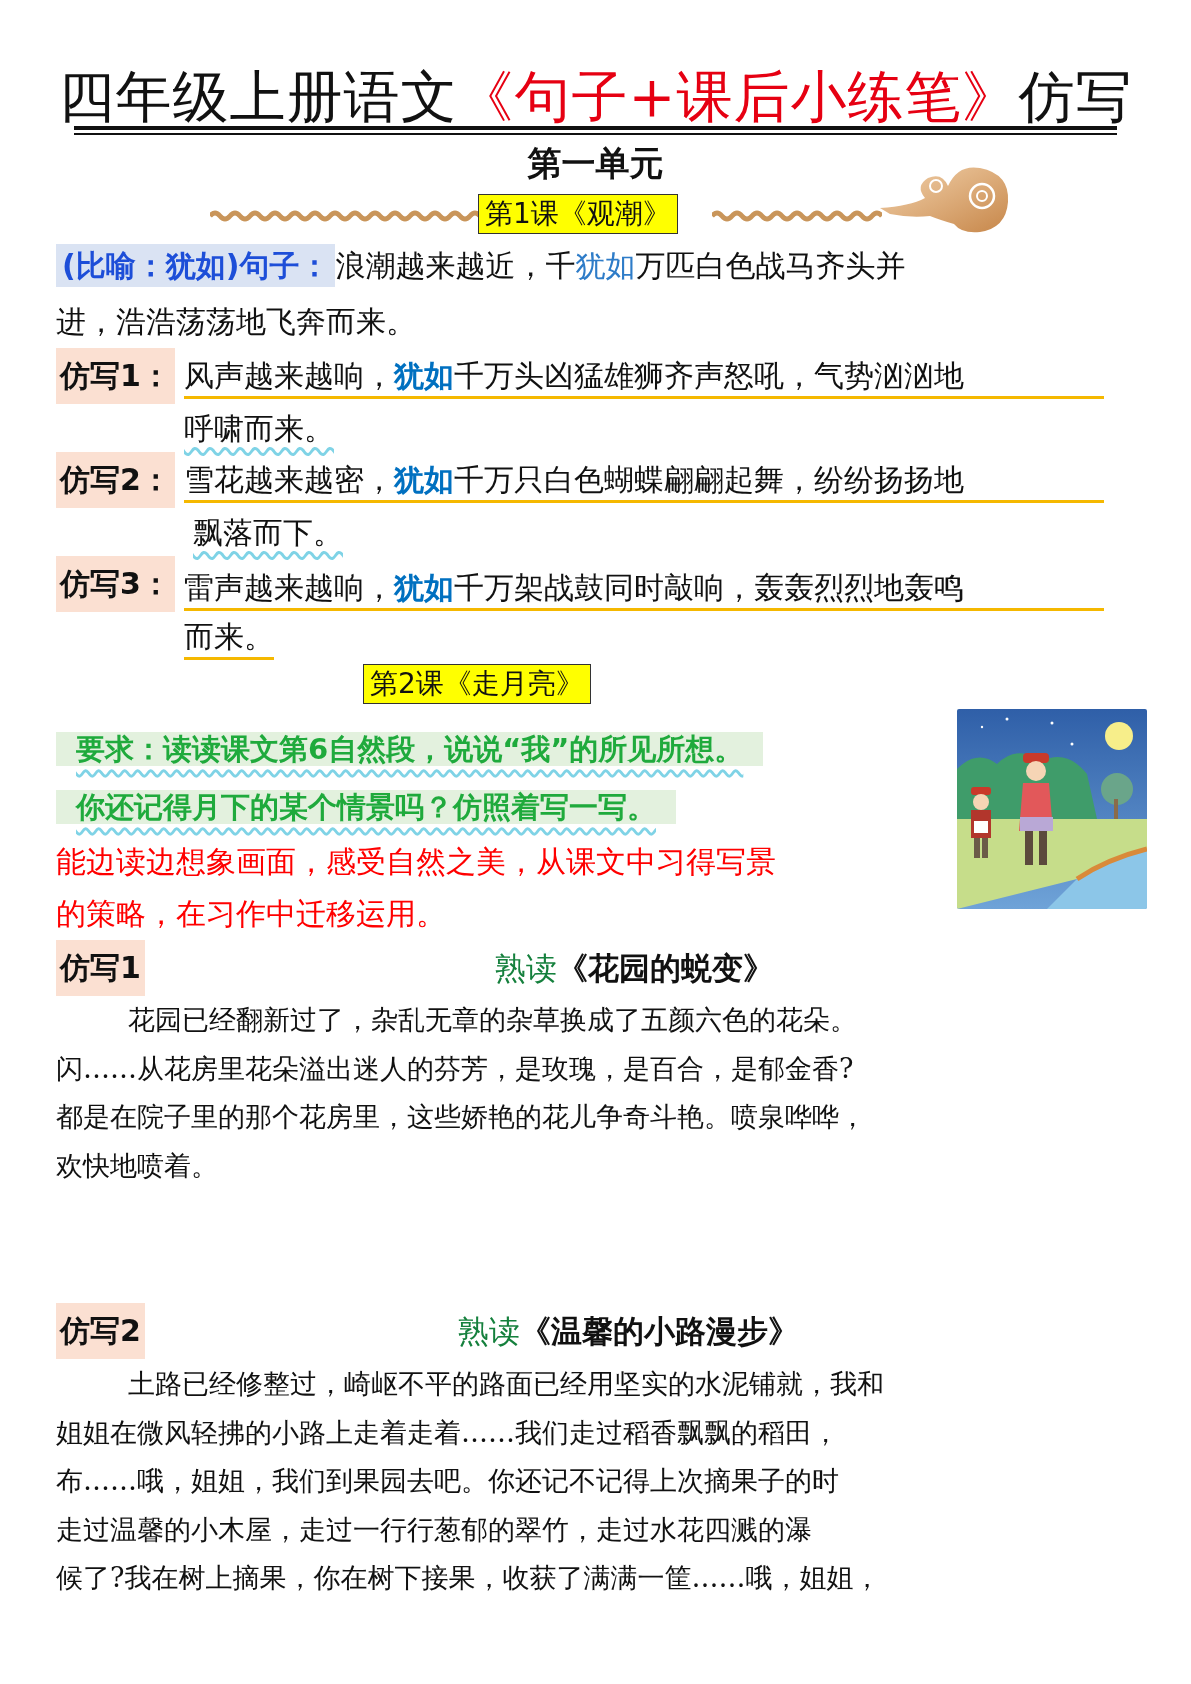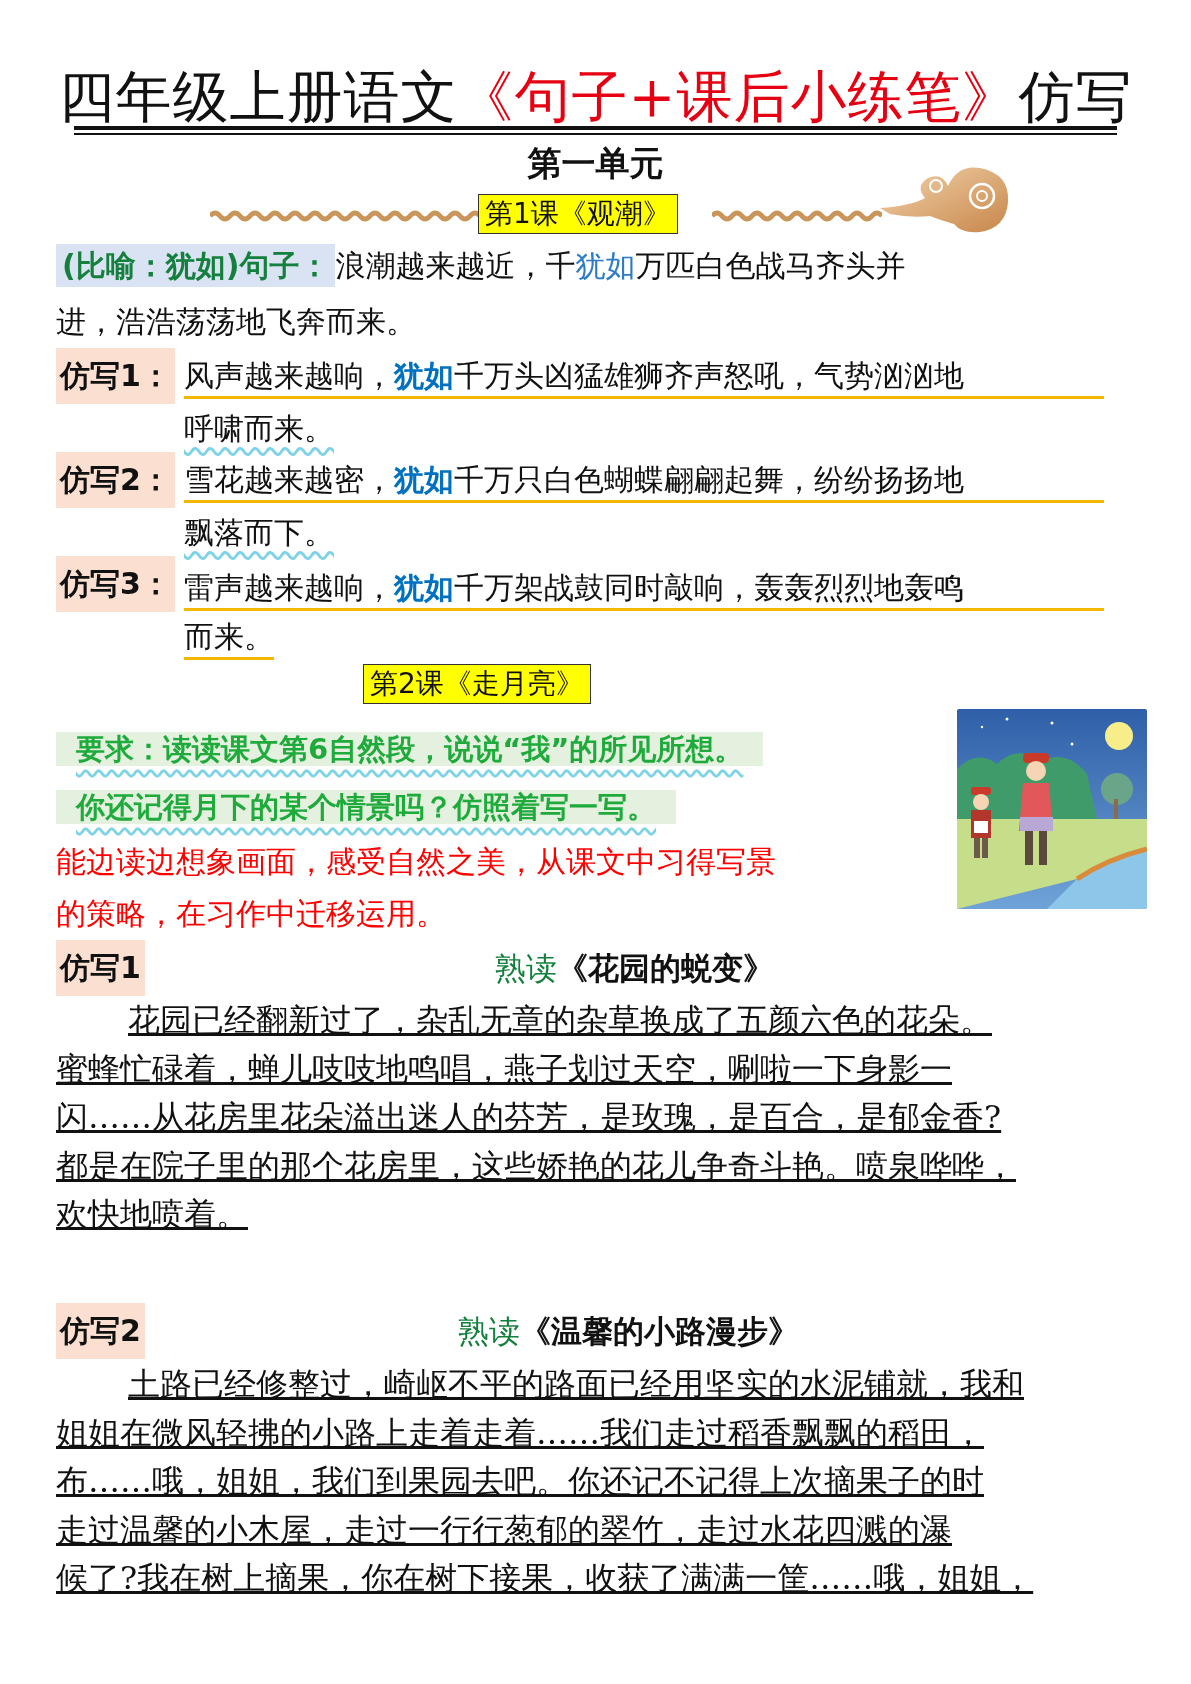--- a/index.html
+++ b/index.html
@@ -19,36 +19,36 @@
           font-weight: bold; font-family: "DejaVu Sans", sans-serif; }
 
   
   .wave { top: 210px; height: 12px; }
   .cloud { left: 870px; top: 158px; width: 150px; height: 80px; }
 
   .lesson { background: #ffff00; border: 1px solid #333; font-size: 28px; line-height: 38px;
             padding: 0 6px; font-family: "DejaVu Sans", sans-serif; white-space: nowrap; }
 
   .line { font-size: 30px; line-height: 40px; white-space: nowrap; }
-  .tag-blue { background: #dae3f3; color: #15803d; font-weight: bold; font-family: "DejaVu Sans", sans-serif;
+  .tag-blue { background: #dae3f3; color: #1d4ed8; font-weight: bold; font-family: "DejaVu Sans", sans-serif;
               padding: 4px 6px; }
   .tag-peach { background: #fbe0d2; font-weight: bold; font-family: "DejaVu Sans", sans-serif;
                font-size: 30px; line-height: 56px; padding: 0 4px; }
   .kw { color: #0070c0; font-weight: bold; }
   .kw2 { color: #2e7cc8; }
   .uline-orange { border-bottom: 3px solid #f5b800; }
   .wavy { text-decoration: underline wavy #7fd3e6; text-underline-offset: 8px; }
 
   .green { color: #1faa3c; font-weight: bold; font-family: "DejaVu Sans", sans-serif; font-size: 29px;
            background: #e3f1de; line-height: 46px; padding: 0 20px;
            text-decoration: underline wavy #7fd3e6; text-underline-offset: 10px; }
   .redtext { color: #ff0000; font-size: 30px; line-height: 48px; }
 
   .purple { color: #15803d; }
-  .para { font-size: 32px; line-height: 48.5px; text-decoration: underline; }
+  .para { font-size: 27px; line-height: 48.5px; }
 
   .illus { left: 957px; top: 709px; width: 190px; height: 200px; border-radius: 2px; overflow: hidden; }
 </style>
 </head>
 <body>
 
 <div class="abs title">
   <span class="black">四年级上册语文</span><span class="red">《句子+课后小练笔》</span><span class="black">仿写</span>
 </div>
 <div class="abs rule1"></div>
@@ -85,21 +85,21 @@
 <div class="abs tag-peach" style="left:56px;top:348px;">仿写1：</div>
 <div class="abs line uline-orange" style="left:184px;top:356px;width:920px;">
   <span>风声越来越响，</span><span class="kw">犹如</span><span>千万头凶猛雄狮齐声怒吼，气势汹汹地</span>
 </div>
 <div class="abs line" style="left:184px;top:409px;"><span class="wavy">呼啸而来。</span></div>
 
 <div class="abs tag-peach" style="left:56px;top:452px;">仿写2：</div>
 <div class="abs line uline-orange" style="left:184px;top:460px;width:920px;">
   <span>雪花越来越密，</span><span class="kw">犹如</span><span>千万只白色蝴蝶翩翩起舞，纷纷扬扬地</span>
 </div>
-<div class="abs line" style="left:184px;top:513px;"><span class="wavy">飘落而下。</span></div>
+<div class="abs line" style="left:193px;top:513px;"><span class="wavy">飘落而下。</span></div>
 
 <div class="abs tag-peach" style="left:56px;top:556px;">仿写3：</div>
 <div class="abs line uline-orange" style="left:184px;top:536px;width:920px;margin-top:32px;">
   <span>雷声越来越响，</span><span class="kw">犹如</span><span>千万架战鼓同时敲响，轰轰烈烈地轰鸣</span>
 </div>
 <div class="abs line uline-orange" style="left:184px;top:617px;">而来。</div>
 
 <div class="abs lesson" style="left:363px;top:664px;">第2课《走月亮》</div>
 
 <div class="abs" style="left:56px;top:726px;"><span class="green">要求：读读课文第6自然段，说说“我”的所见所想。</span></div>
@@ -141,21 +141,20 @@
   <rect x="17" y="129" width="6" height="20" fill="#6b5a48"></rect>
     <rect x="25" y="129" width="6" height="20" fill="#6b5a48"></rect>
 </svg>
 
 <div class="abs tag-peach" style="left:56px;top:940px;">仿写1</div>
 <div class="abs line" style="left:495px;top:948px;font-size:31px;">
   <span class="purple">熟读</span><span style="font-weight:bold;font-family:'DejaVu Sans',sans-serif;">《花园的蜕变》</span>
 </div>
 <div class="abs para" style="left:56px;top:996px;width:1090px;">
   <div style="padding-left:72px;">花园已经翻新过了，杂乱无章的杂草换成了五颜六色的花朵。</div>
-  <div>蜜蜂忙碌着，蝉儿吱吱地鸣唱，燕子划过天空，唰啦一下身影一</div>
   <div>闪……从花房里花朵溢出迷人的芬芳，是玫瑰，是百合，是郁金香?</div>
   <div>都是在院子里的那个花房里，这些娇艳的花儿争奇斗艳。喷泉哗哗，</div>
   <div>欢快地喷着。</div>
 </div>
 
 <div class="abs tag-peach" style="left:56px;top:1303px;">仿写2</div>
 <div class="abs line" style="left:458px;top:1311px;font-size:31px;">
   <span class="purple">熟读</span><span style="font-weight:bold;font-family:'DejaVu Sans',sans-serif;">《温馨的小路漫步》</span>
 </div>
 <div class="abs para" style="left:56px;top:1360px;width:1090px;">

